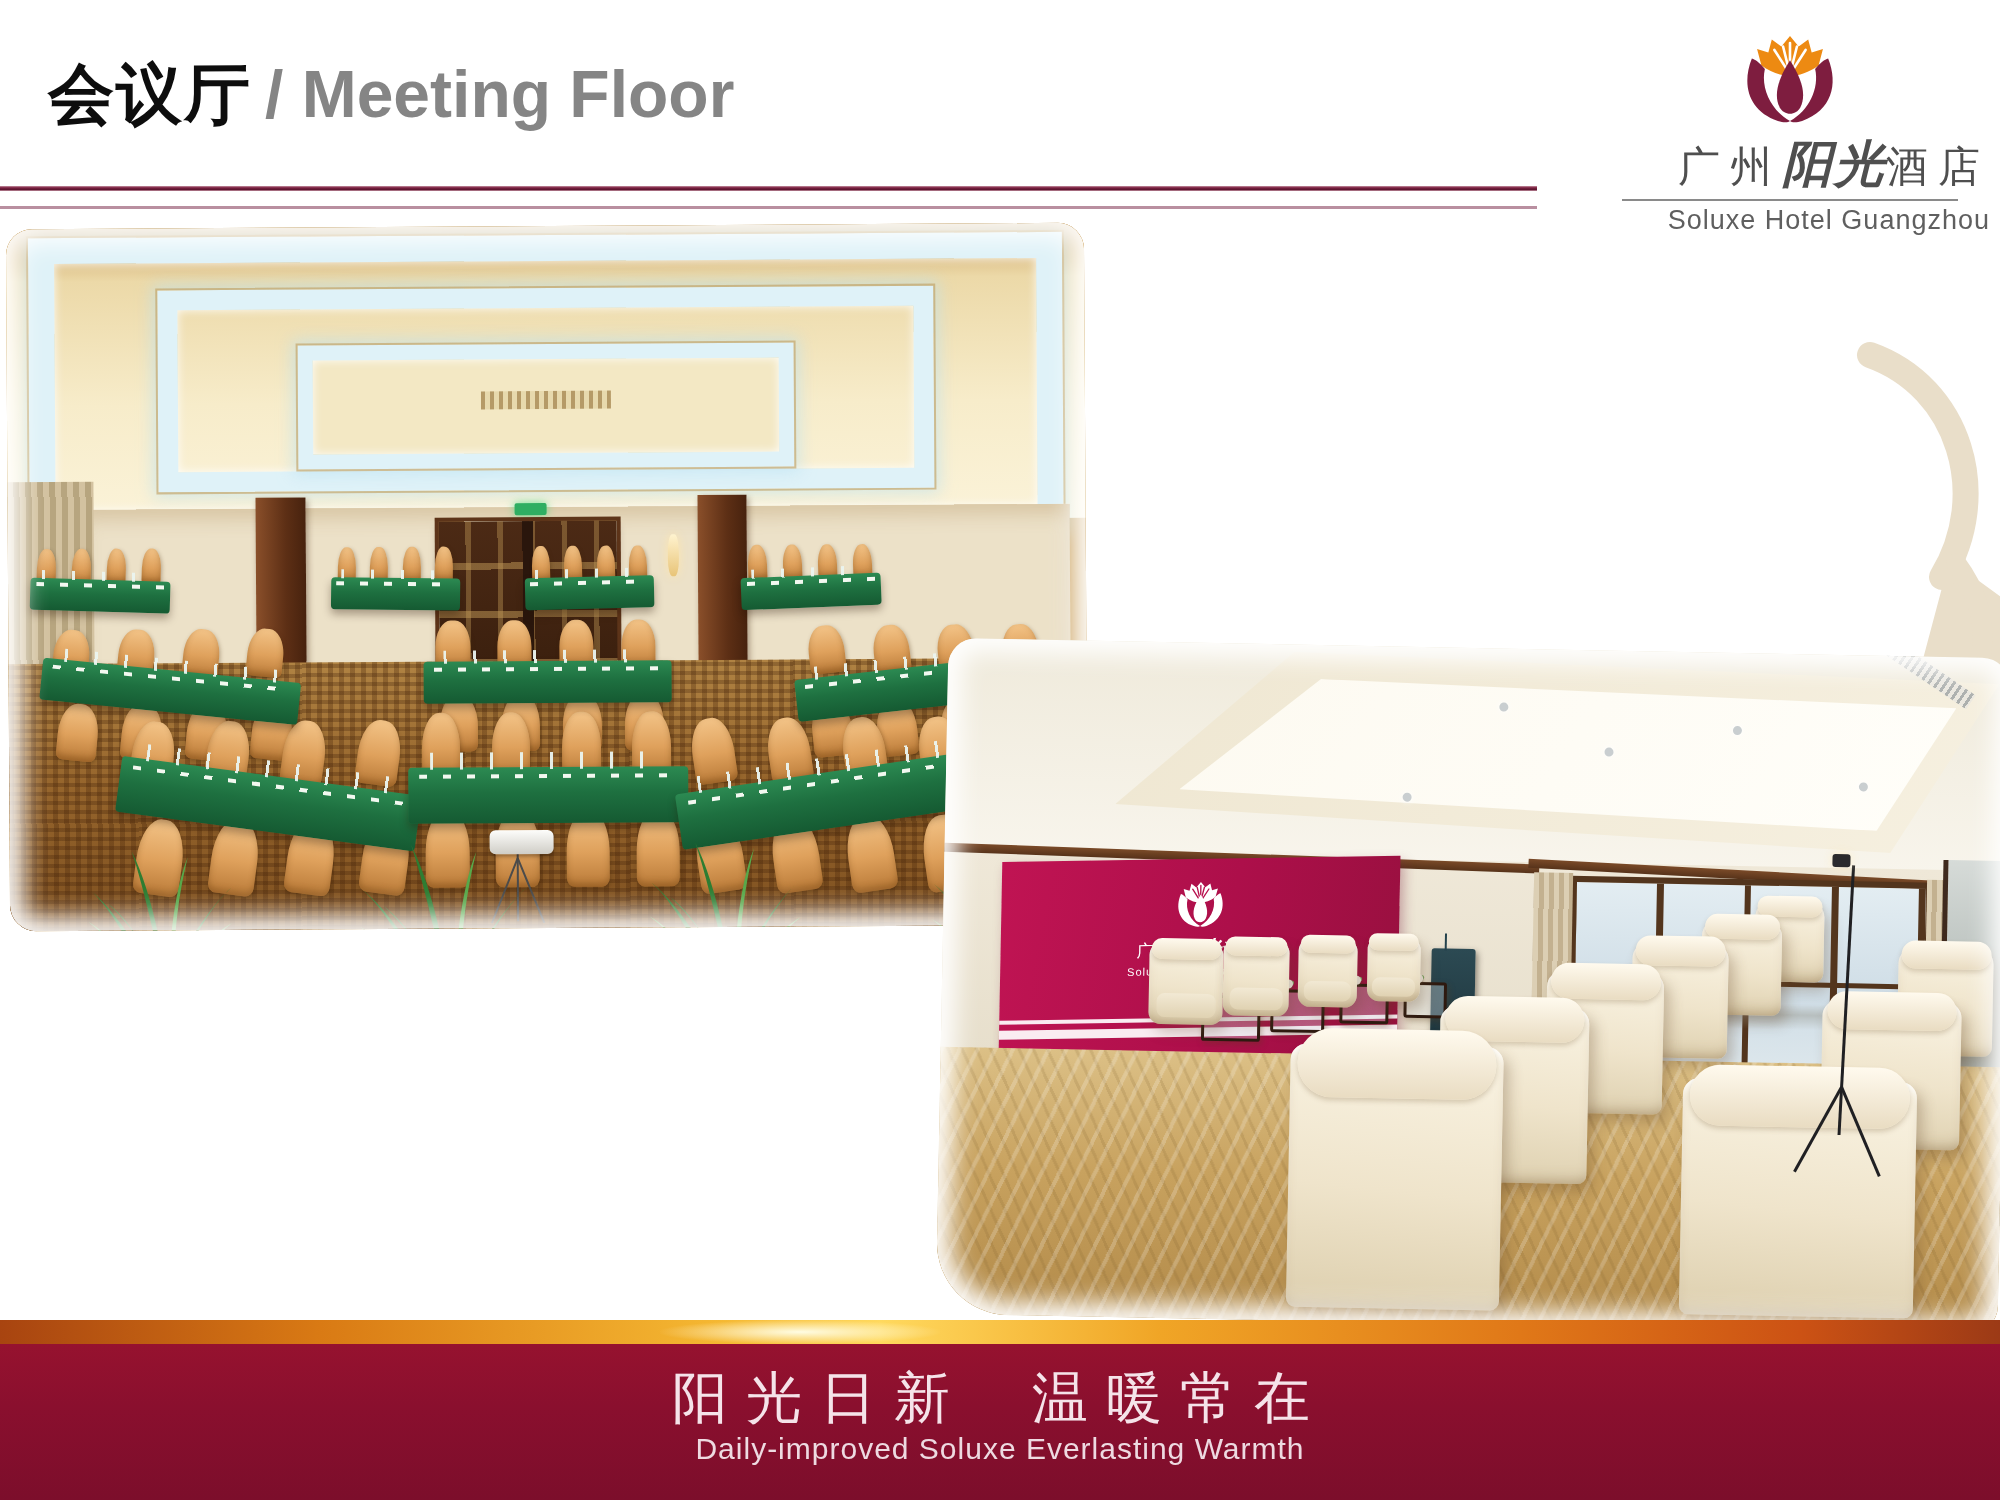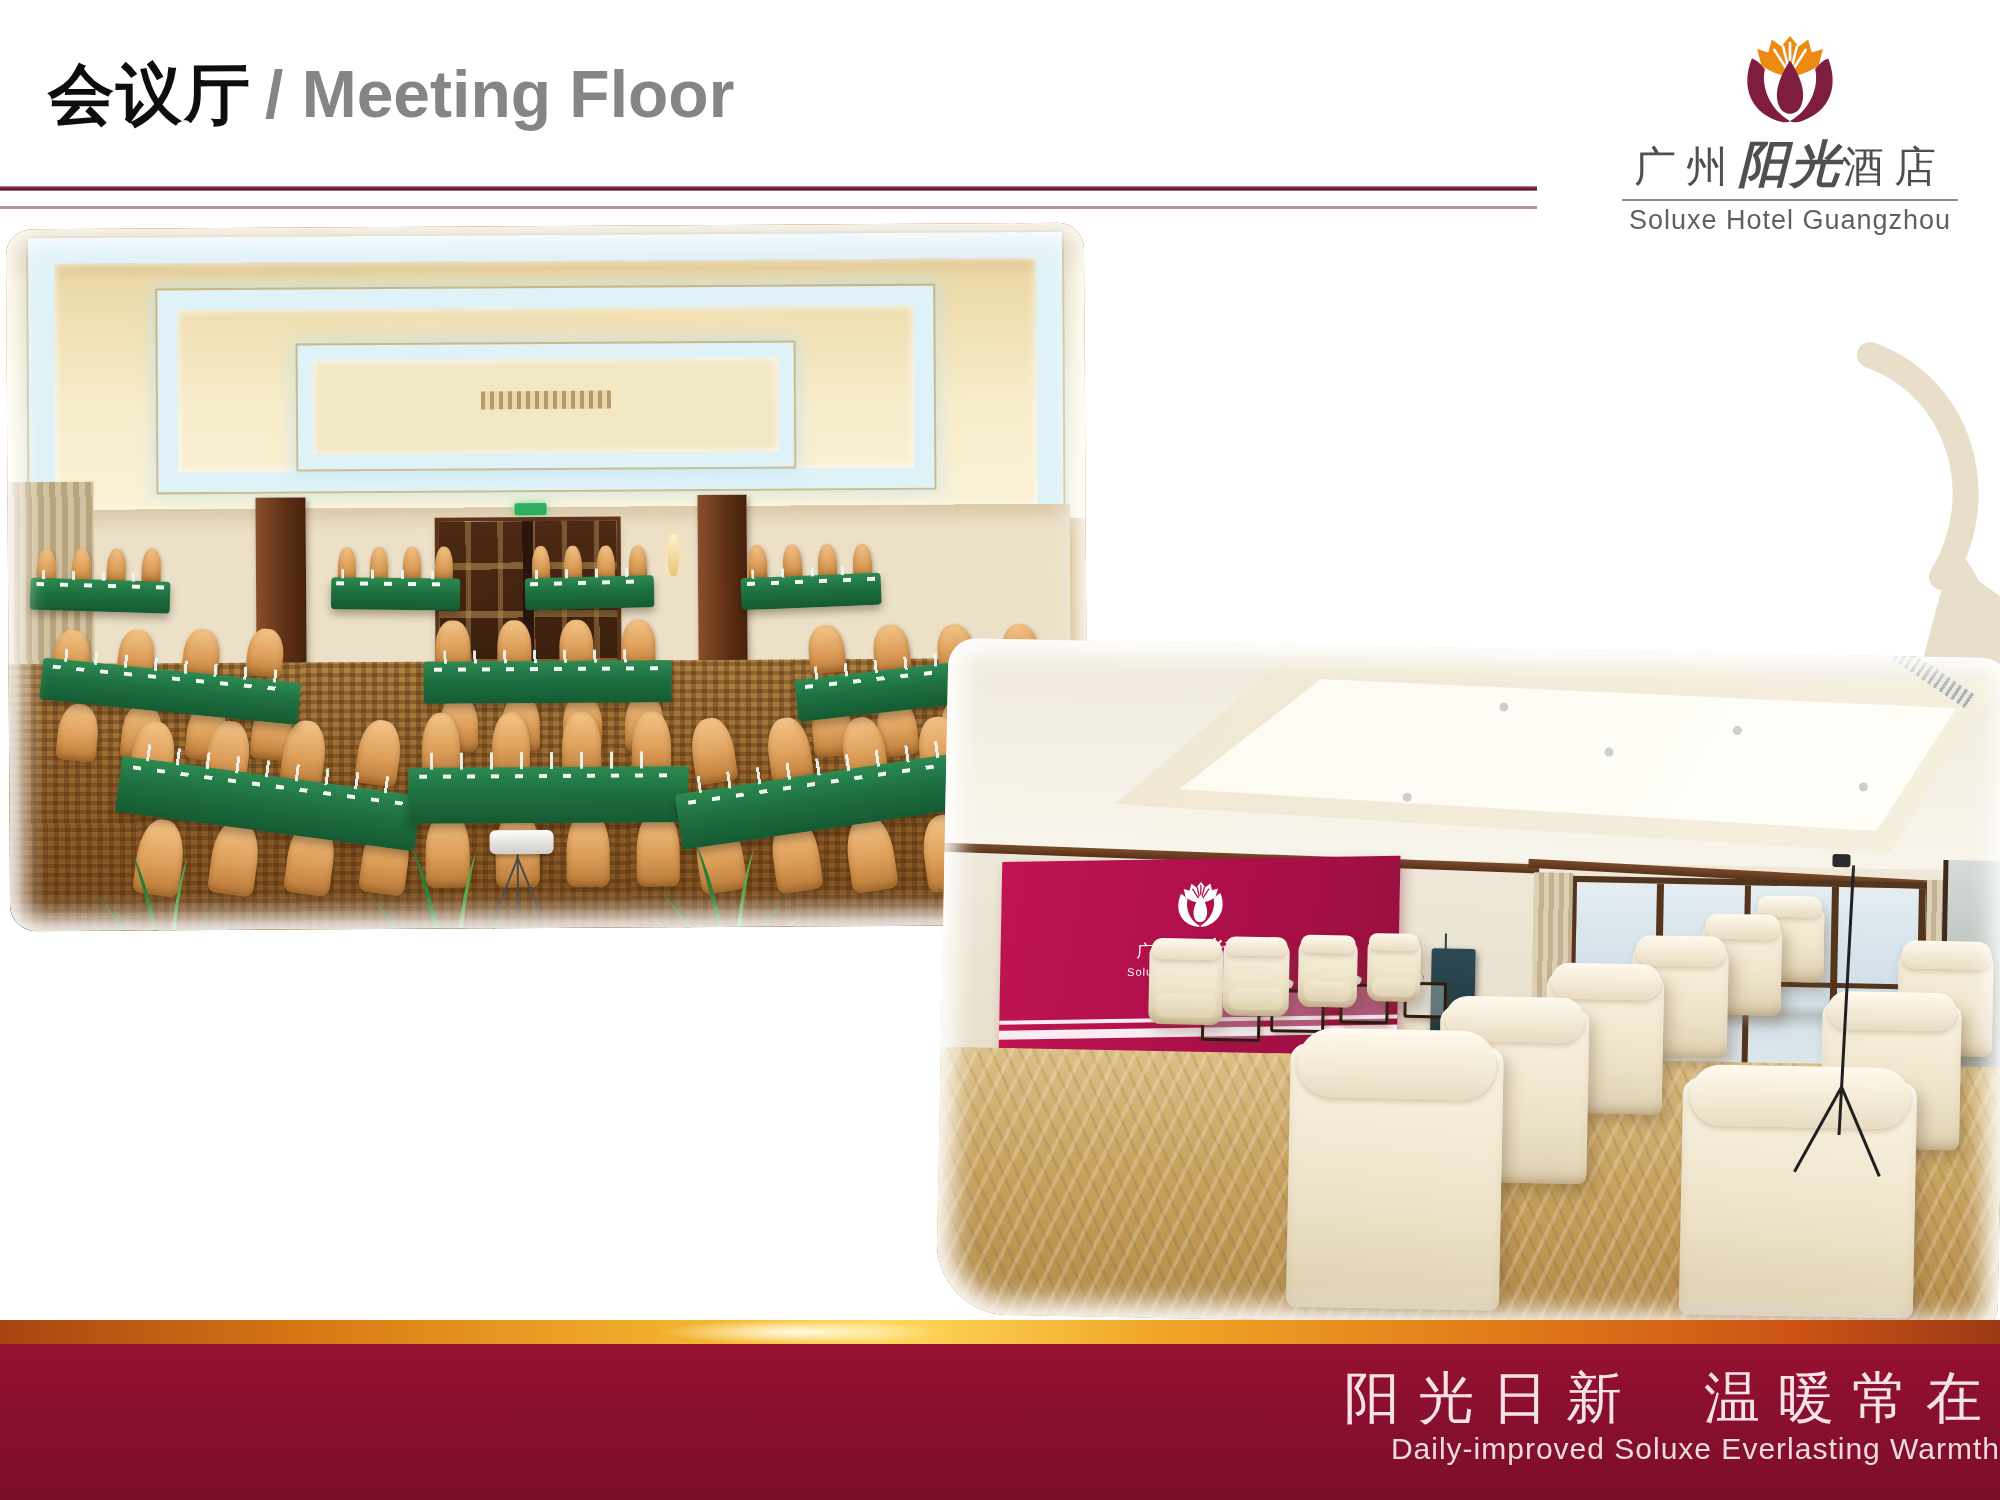--- a/index.html
+++ b/index.html
@@ -8,21 +8,21 @@
 
   
   .page-title{position:absolute;left:48px;top:58px;font-size:66px;font-weight:bold;line-height:1.1;white-space:nowrap;}
   .page-title .zh{color:#0d0d0d;letter-spacing:2px;}
   .page-title .en{color:#858585;margin-left:13px;}
   .rule1{position:absolute;left:0;top:186px;width:1537px;height:5px;
          background:linear-gradient(180deg,#c795a5 0%,#7d2242 35%,#5e1630 70%,#c795a5 100%);}
   .rule2{position:absolute;left:0;top:206px;width:1537px;height:3px;background:#b98fa0;}
 
   
-  .brand{position:absolute;left:1590px;top:20px;width:400px;height:235px;text-align:center;}
+  .brand{position:absolute;left:1590px;top:20px;width:400px;height:235px;text-align:right;}
   .brand-flower{display:block;margin:14px auto 0;width:104px;height:96px;
                 --crown:#ED8A12;--ray:#ffffff;--petal:#7E1D3F;}
   .brand-zh{margin-top:8px;font-size:42px;color:#4f4f4f;letter-spacing:10px;line-height:1.05;white-space:nowrap;}
   .zh-script{font-family:"DejaVu Serif", serif;font-style:italic;font-weight:bold;font-size:50px;letter-spacing:2px;}
   .brand-rule{width:336px;height:2px;background:#8a8a8a;margin:8px auto 4px;}
   .brand-en{font-size:27px;color:#5f5f5f;letter-spacing:1px;}
 
   
   .watermark{position:absolute;left:1540px;top:325px;width:470px;height:560px;z-index:1;
              --crown:#e9dec9;--ray:#ffffff;--petal:#e9dec9;}
@@ -150,21 +150,21 @@
   .gtable{position:absolute;border:3px solid #2e1a10;border-radius:3px;background:rgba(220,230,235,.35);
      box-shadow:2px 3px 6px rgba(90,60,30,.35);}
   .gtable::before{content:'';position:absolute;left:20%;top:-34%;width:9px;height:9px;border-radius:50%;
      background:#f6f3ea;box-shadow:0 2px 2px rgba(80,60,40,.4), 3px -1px 0 -2px #7fae6c;}
 
   
   .footer-bar{position:absolute;left:0;top:1320px;width:2000px;height:24px;z-index:5;
      background:linear-gradient(90deg,#a84410 0%,#d97a14 16%,#f5b832 36%,#ffd95e 44%,#f0a526 58%,#e07818 76%,#cc5214 90%,#9c3a16 100%);}
   .footer-bar::after{content:'';position:absolute;left:33%;top:0;width:14%;height:100%;
      background:radial-gradient(ellipse at center,rgba(255,255,235,.95),rgba(255,255,235,0) 72%);}
-  .footer{position:absolute;left:0;top:1344px;width:2000px;height:156px;z-index:5;text-align:right;
+  .footer{position:absolute;left:0;top:1344px;width:2000px;height:156px;z-index:5;text-align:center;
      background:linear-gradient(180deg,#96122f 0%,#8a0f2e 40%,#7c0e2b 100%);}
   .slogan-zh{margin-top:22px;font-size:56px;color:#f5e3e9;letter-spacing:18px;line-height:1.15;}
   .slogan-zh .gap{display:inline-block;width:64px;}
   .slogan-en{margin-top:2px;font-size:30px;color:#eedae1;letter-spacing:1px;}
 </style>
 </head>
 <body>
 
 <svg width="0" height="0" style="position:absolute">
   <defs>

